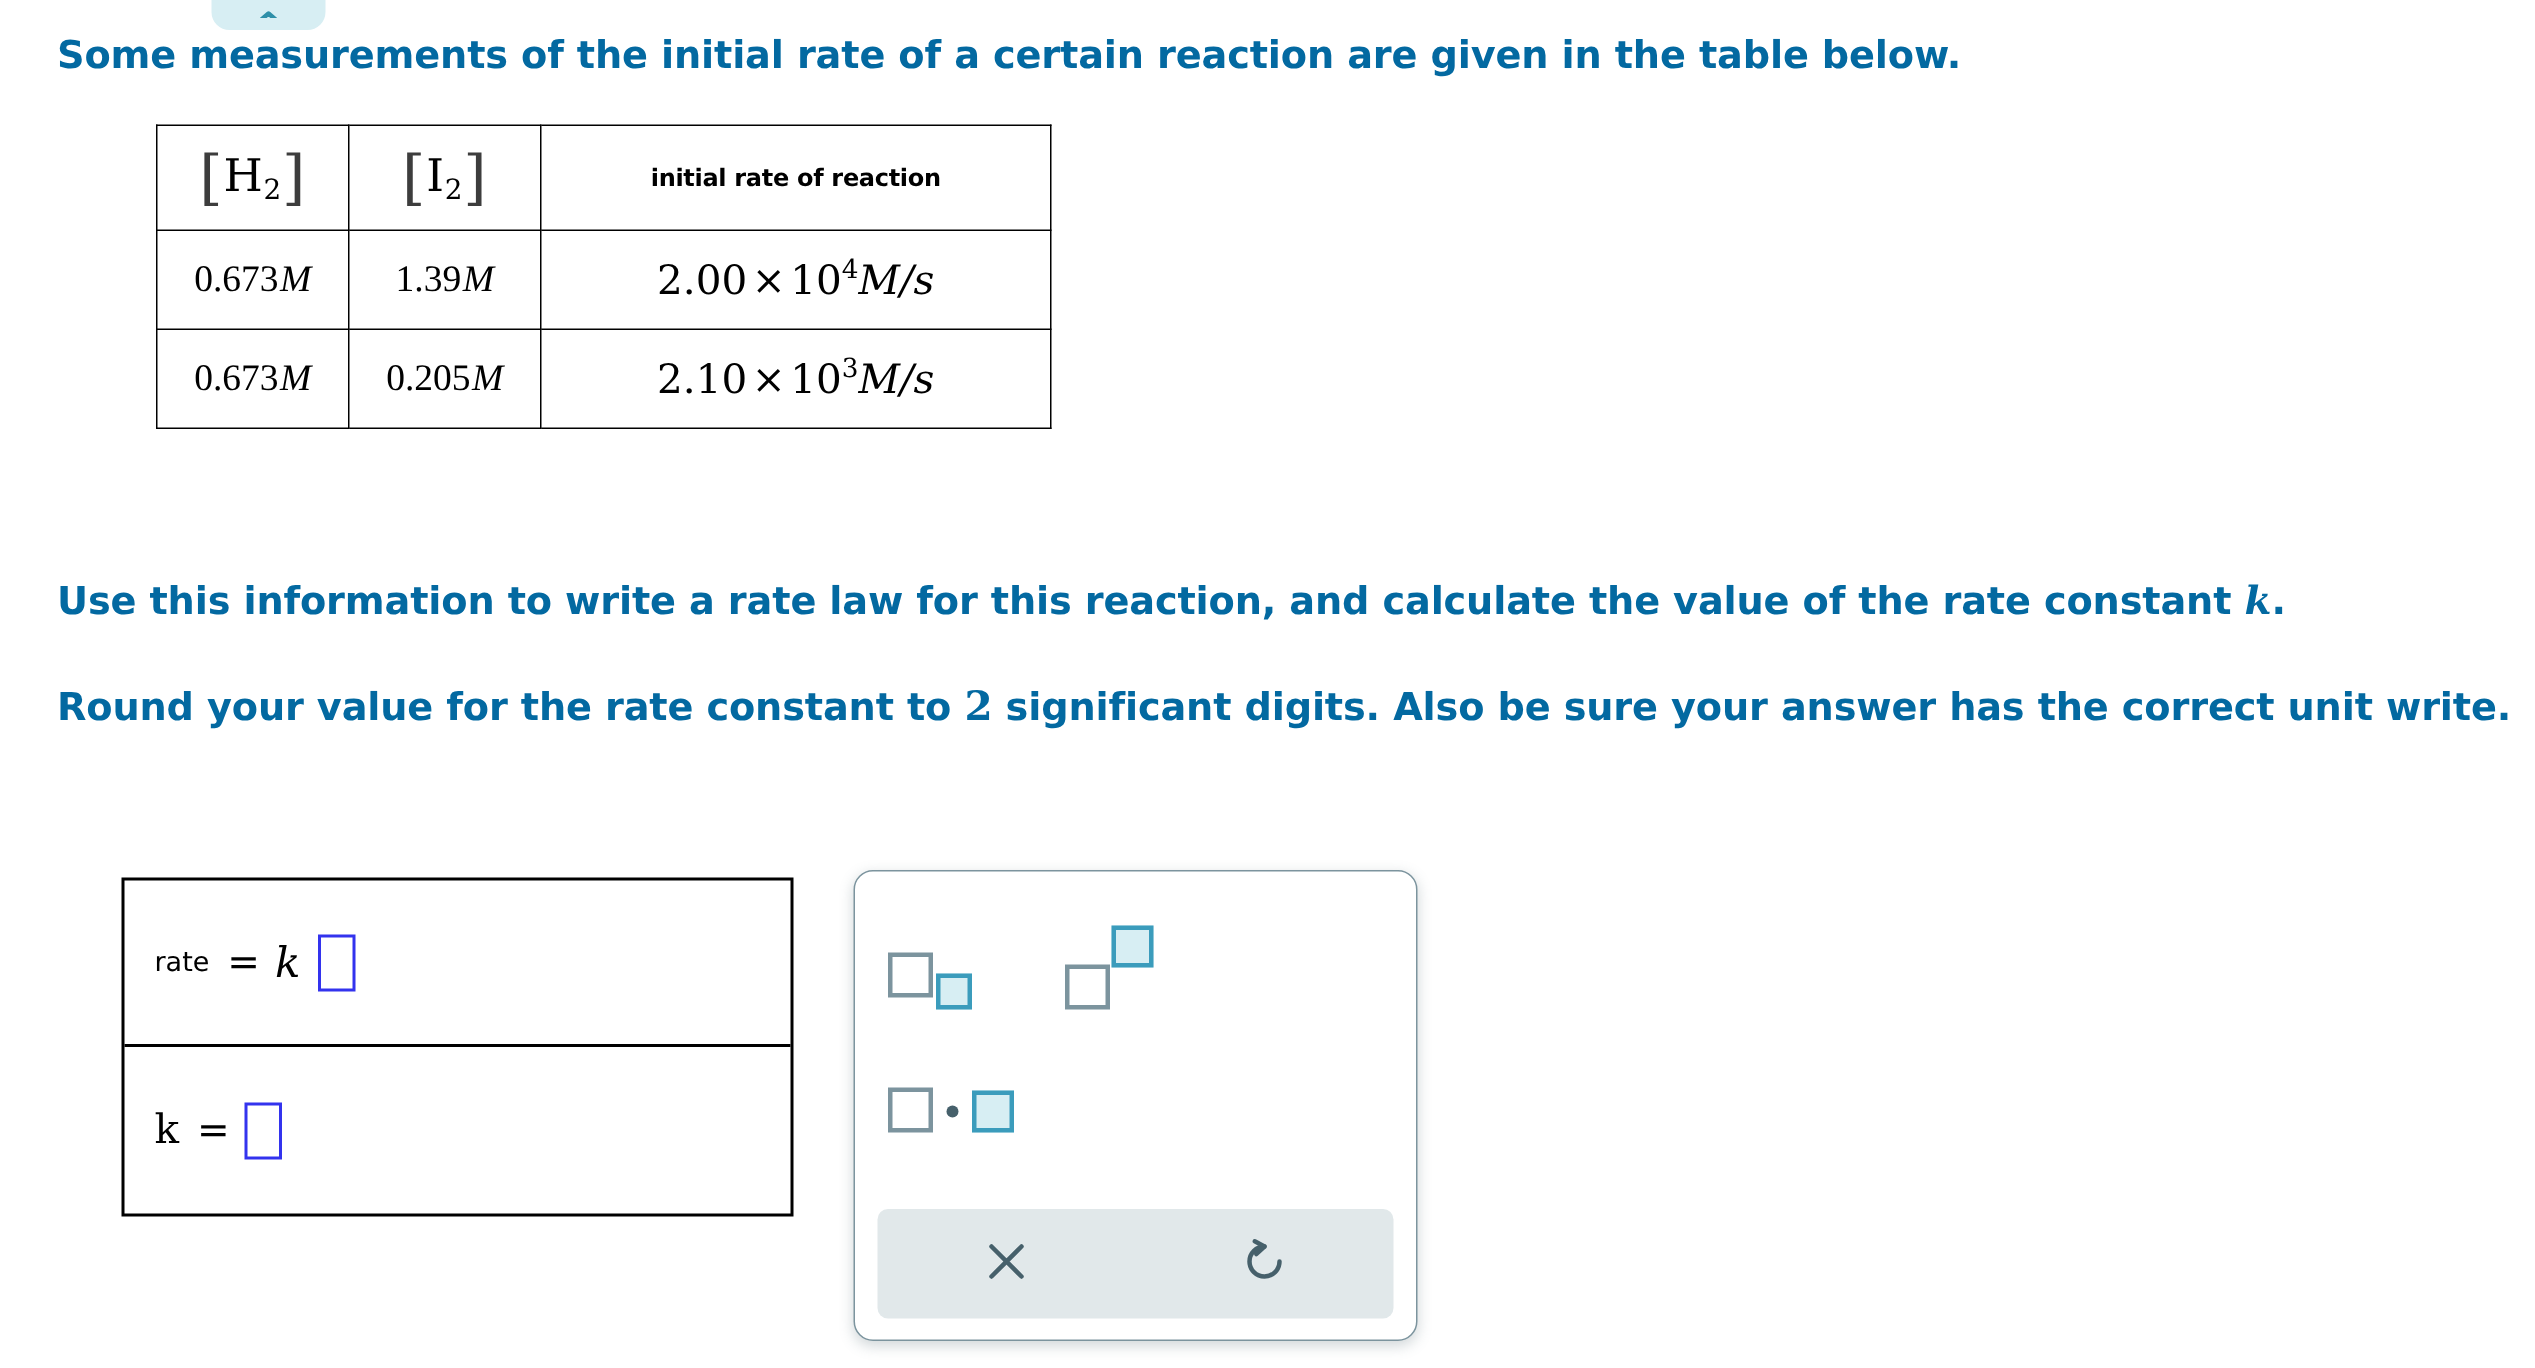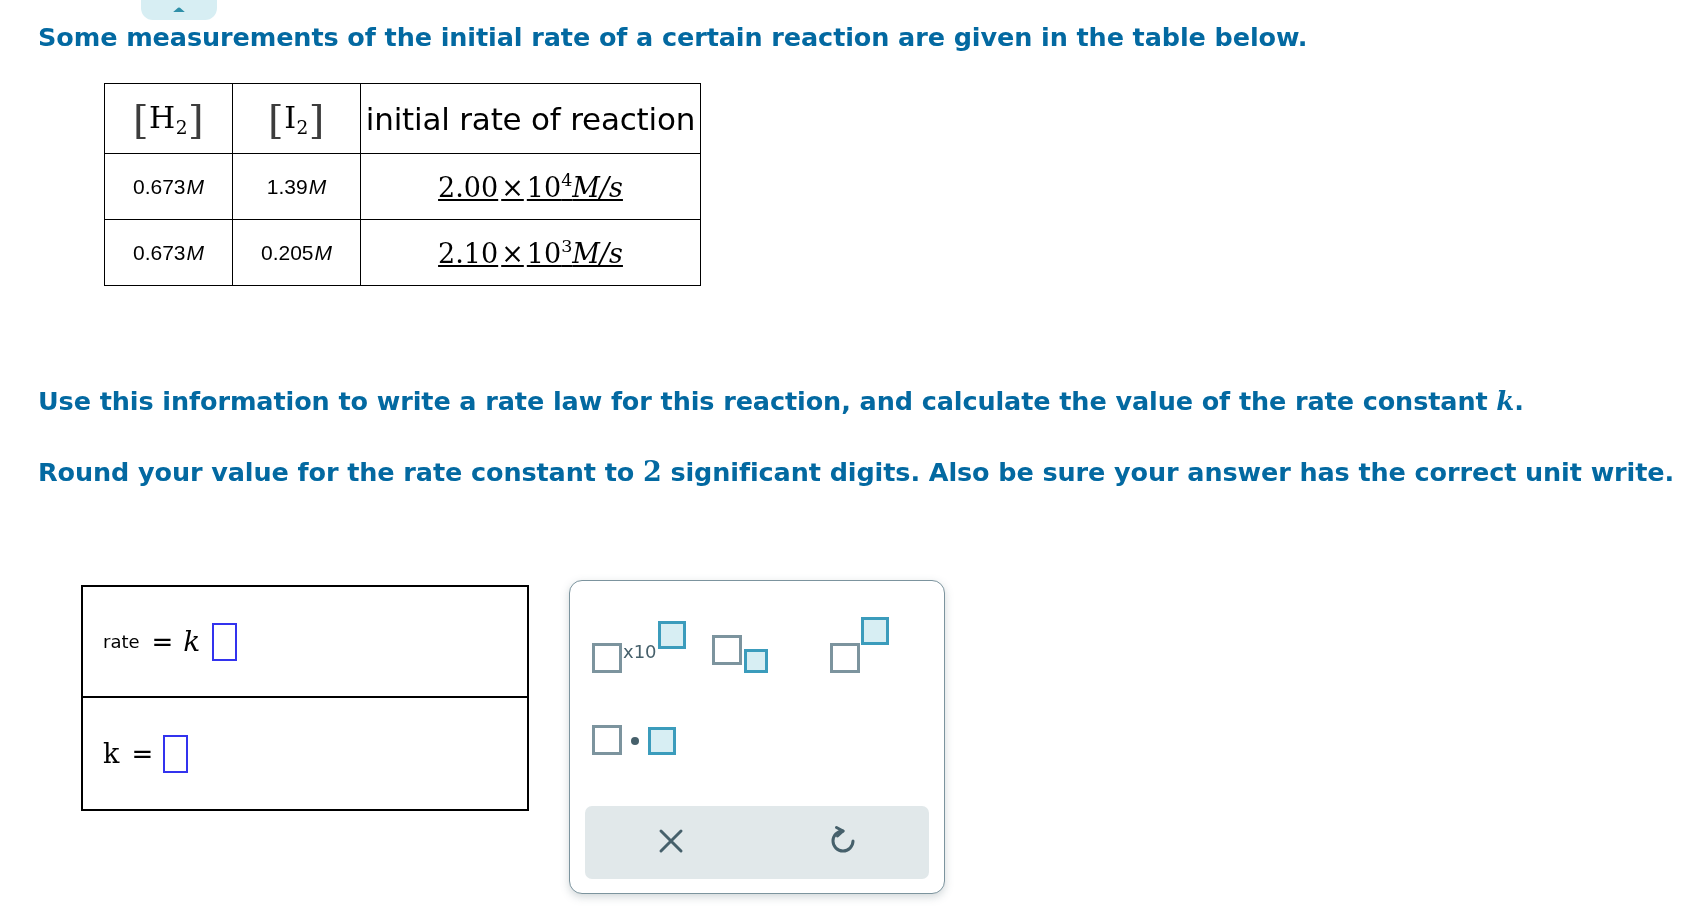--- a/index.html
+++ b/index.html
@@ -95,38 +95,37 @@
     font-size: 40px;
     vertical-align: -5px;
     font-family: "DejaVu Serif", serif;
   }
   .bracketed sub {
     font-size: 0.62em;
     vertical-align: -0.30em;
   }
   .hdr-label {
     font-family: "DejaVu Sans", sans-serif;
-    font-weight: normal;
-    font-size: 31px;
+    font-weight: bold;
+    font-size: 16px;
     letter-spacing: -0.2px;
   }
   .conc {
-    font-size: 21px;
-    font-family: Liberation Sans, sans-serif;
+    font-size: 25px;
+    font-family: Liberation Serif, serif;
     white-space: nowrap;
   }
   .conc .unit {
     font-style: italic;
     padding-left: 1px;
   }
   .rateval {
     font-size: 27px;
     font-family: "DejaVu Serif", serif;
     white-space: nowrap;
-    text-decoration: underline;
   }
   .rateval sup {
     font-size: 0.65em;
     vertical-align: 0.62em;
   }
   .rateval .unit {
     font-style: italic;
   }
   .rateval .times { padding: 0 3px; }
 
@@ -330,27 +329,20 @@
     <span class="lbl-k-serif">k</span>
     <span class="eqsym">=</span>
     <span class="blank-input"></span>
   </div>
 </div>
 
 <div id="math-palette">
 
   <div class="pal-row" id="pal-row-1">
 
-    <button class="pal-btn" id="btn-scinot">
-      <span class="stack-sup">
-        <span class="sq sq-empty drop"></span>
-        <span class="x10">x10</span>
-        <span class="sq sq-fill-lg raise"></span>
-      </span>
-    </button>
 
     <button class="pal-btn" id="btn-subscript">
       <span class="stack-sup">
         <span class="sq sq-empty"></span>
         <span class="sq sq-fill" style="position:relative; top:8px; left:2px;"></span>
       </span>
     </button>
 
     <button class="pal-btn" id="btn-superscript">
       <span class="stack-sup">

